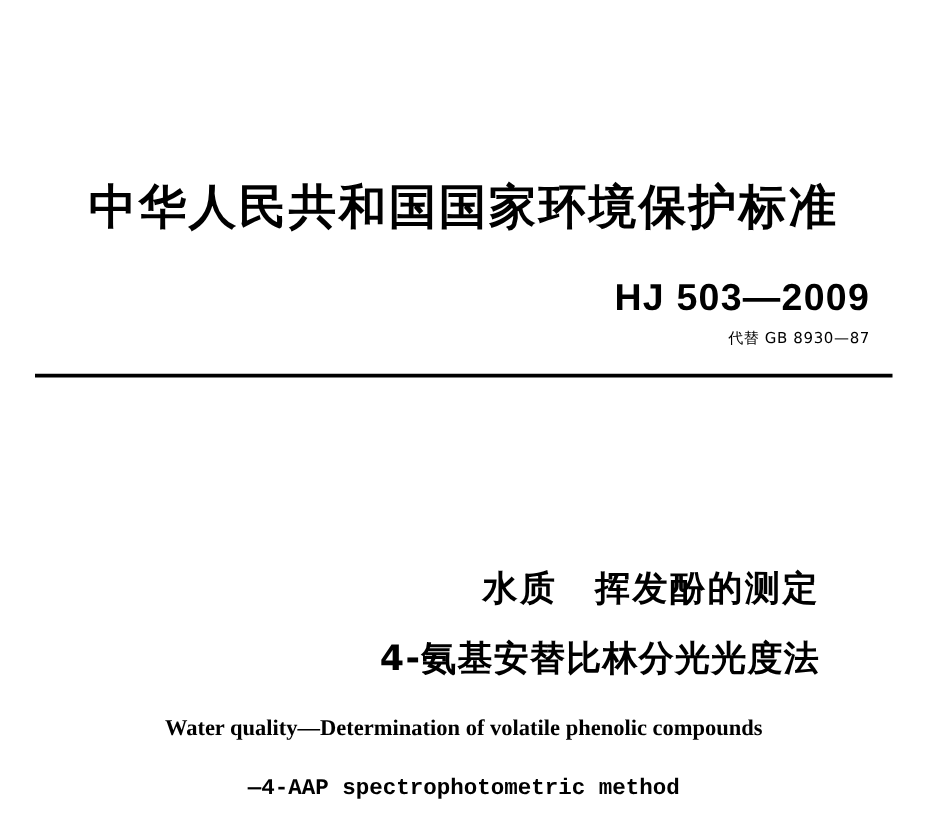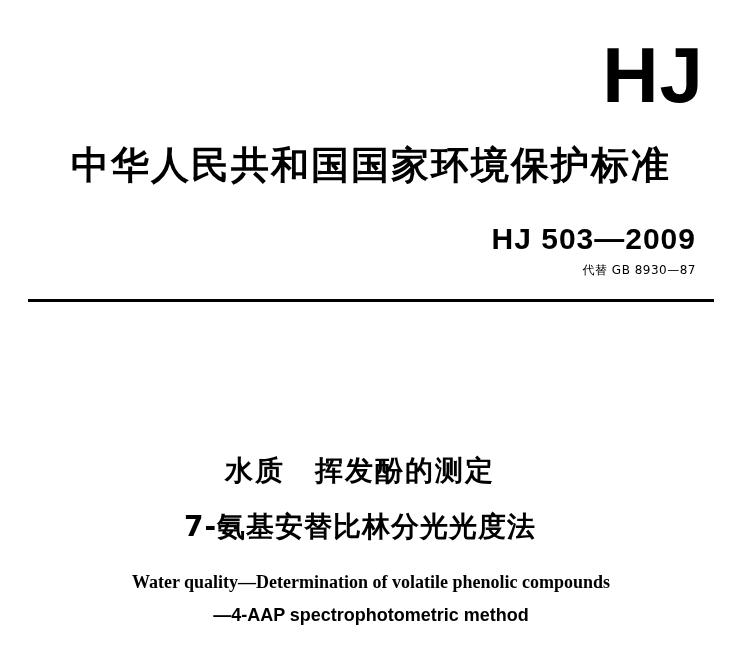--- a/index.html
+++ b/index.html
@@ -66,22 +66,21 @@
     left: 28px;
     width: 686px;
     height: 3px;
     background: #000000;
   }
   .doc-title-cn {
     position: absolute;
     top: 452px;
     left: 0;
     width: 656px;
-    text-align: center;
-    padding-left: 32px;
+    text-align: right;
   }
   .doc-title-cn .line1 {
     font-family: "DejaVu Sans", sans-serif;
     font-weight: bold;
     font-size: 28px;
     letter-spacing: 2px;
     white-space: pre;
   }
   .doc-title-cn .line2 {
     margin-top: 18px;
@@ -97,45 +96,44 @@
     left: 0;
     width: 742px;
     text-align: center;
   }
   .doc-title-en .en1 {
     font-family: "Liberation Serif", serif;
     font-weight: bold;
     font-size: 18px;
   }
   .doc-title-en .en2 {
-    margin-top: 12px;
-    font-family: Liberation Sans, sans-serif;
+    margin-top: 28px;
+    font-family: Liberation Mono, monospace;
     font-weight: bold;
     font-size: 18px;
   }
 </style>
 </head>
 <body>
 
 <div class="page">
 
-  <div class="std-code">HJ</div>
 
   <div class="nat-title">中华人民共和国国家环境保护标准</div>
 
   <div class="number-block">
     <div class="number-main">HJ 503—2009</div>
     <div class="number-sub">代替 GB 8930—87</div>
   </div>
 
   <div class="rule"></div>
 
   <div class="doc-title-cn">
     <div class="line1">水质　挥发酚的测定</div>
-    <div class="line2">7-氨基安替比林分光光度法</div>
+    <div class="line2">4-氨基安替比林分光光度法</div>
   </div>
 
   <div class="doc-title-en">
     <div class="en1">Water quality—Determination of volatile phenolic compounds</div>
     <div class="en2">—4-AAP spectrophotometric method</div>
   </div>
 
 </div>
 
 </body></html>

